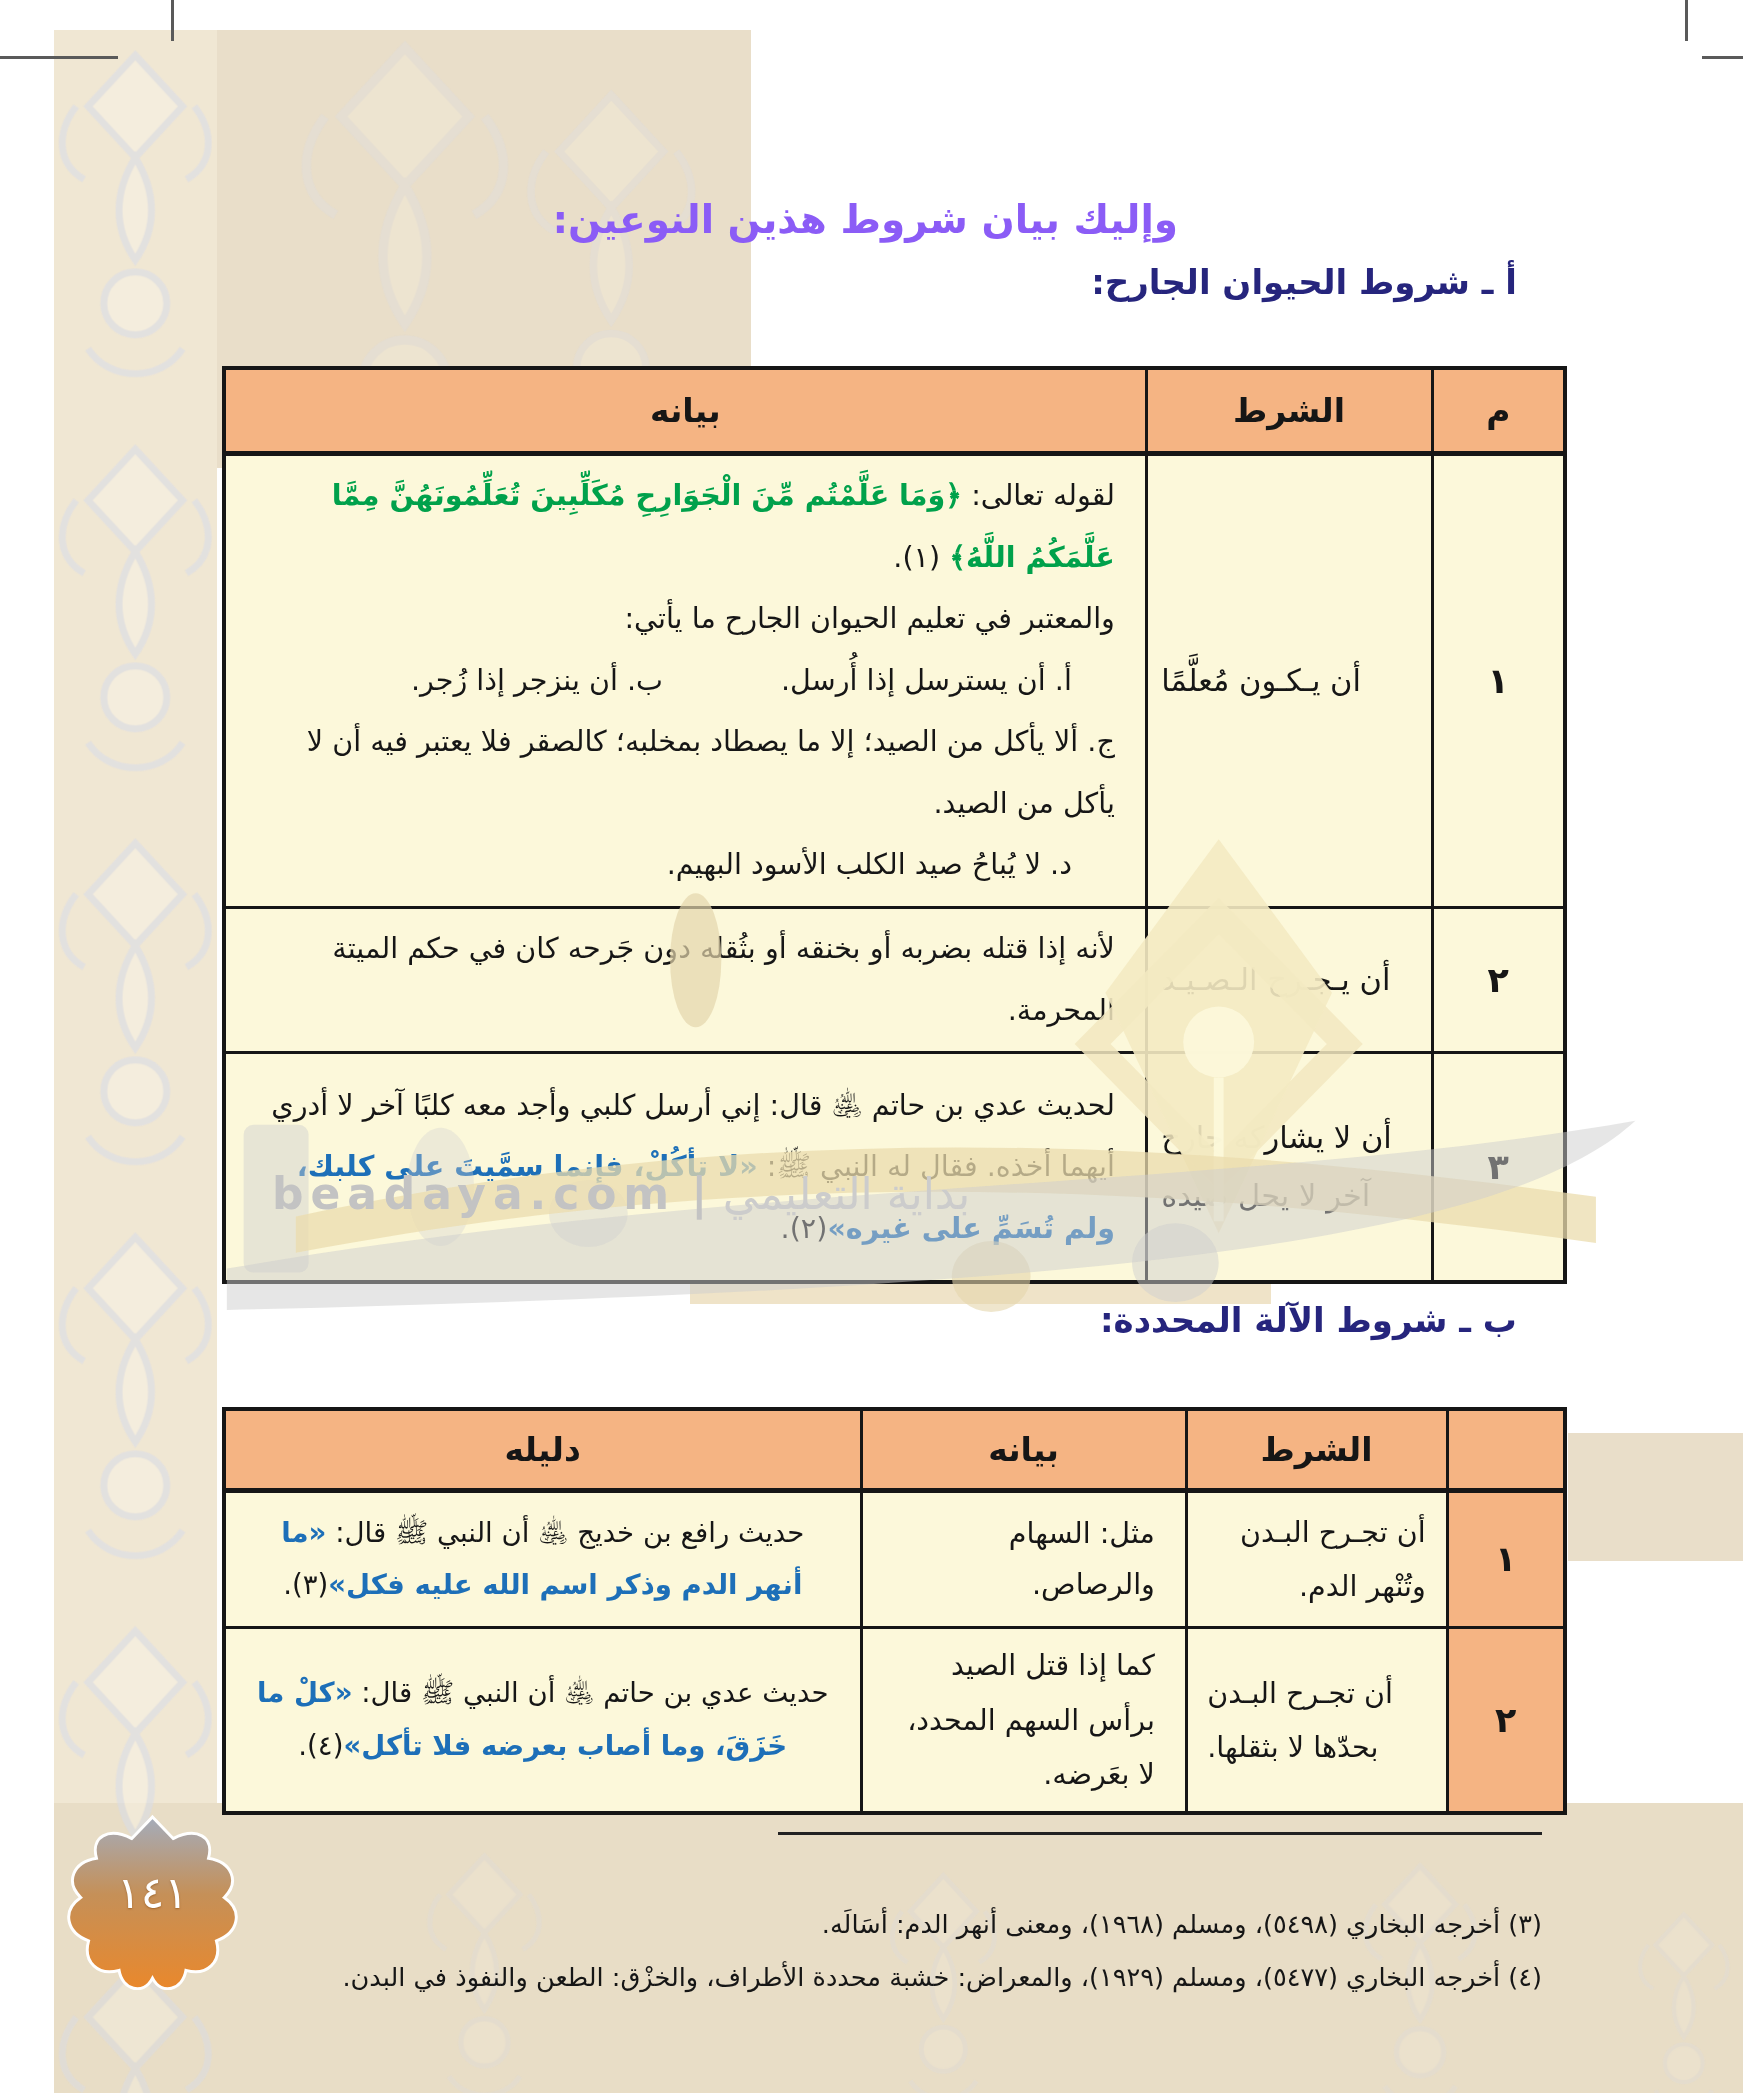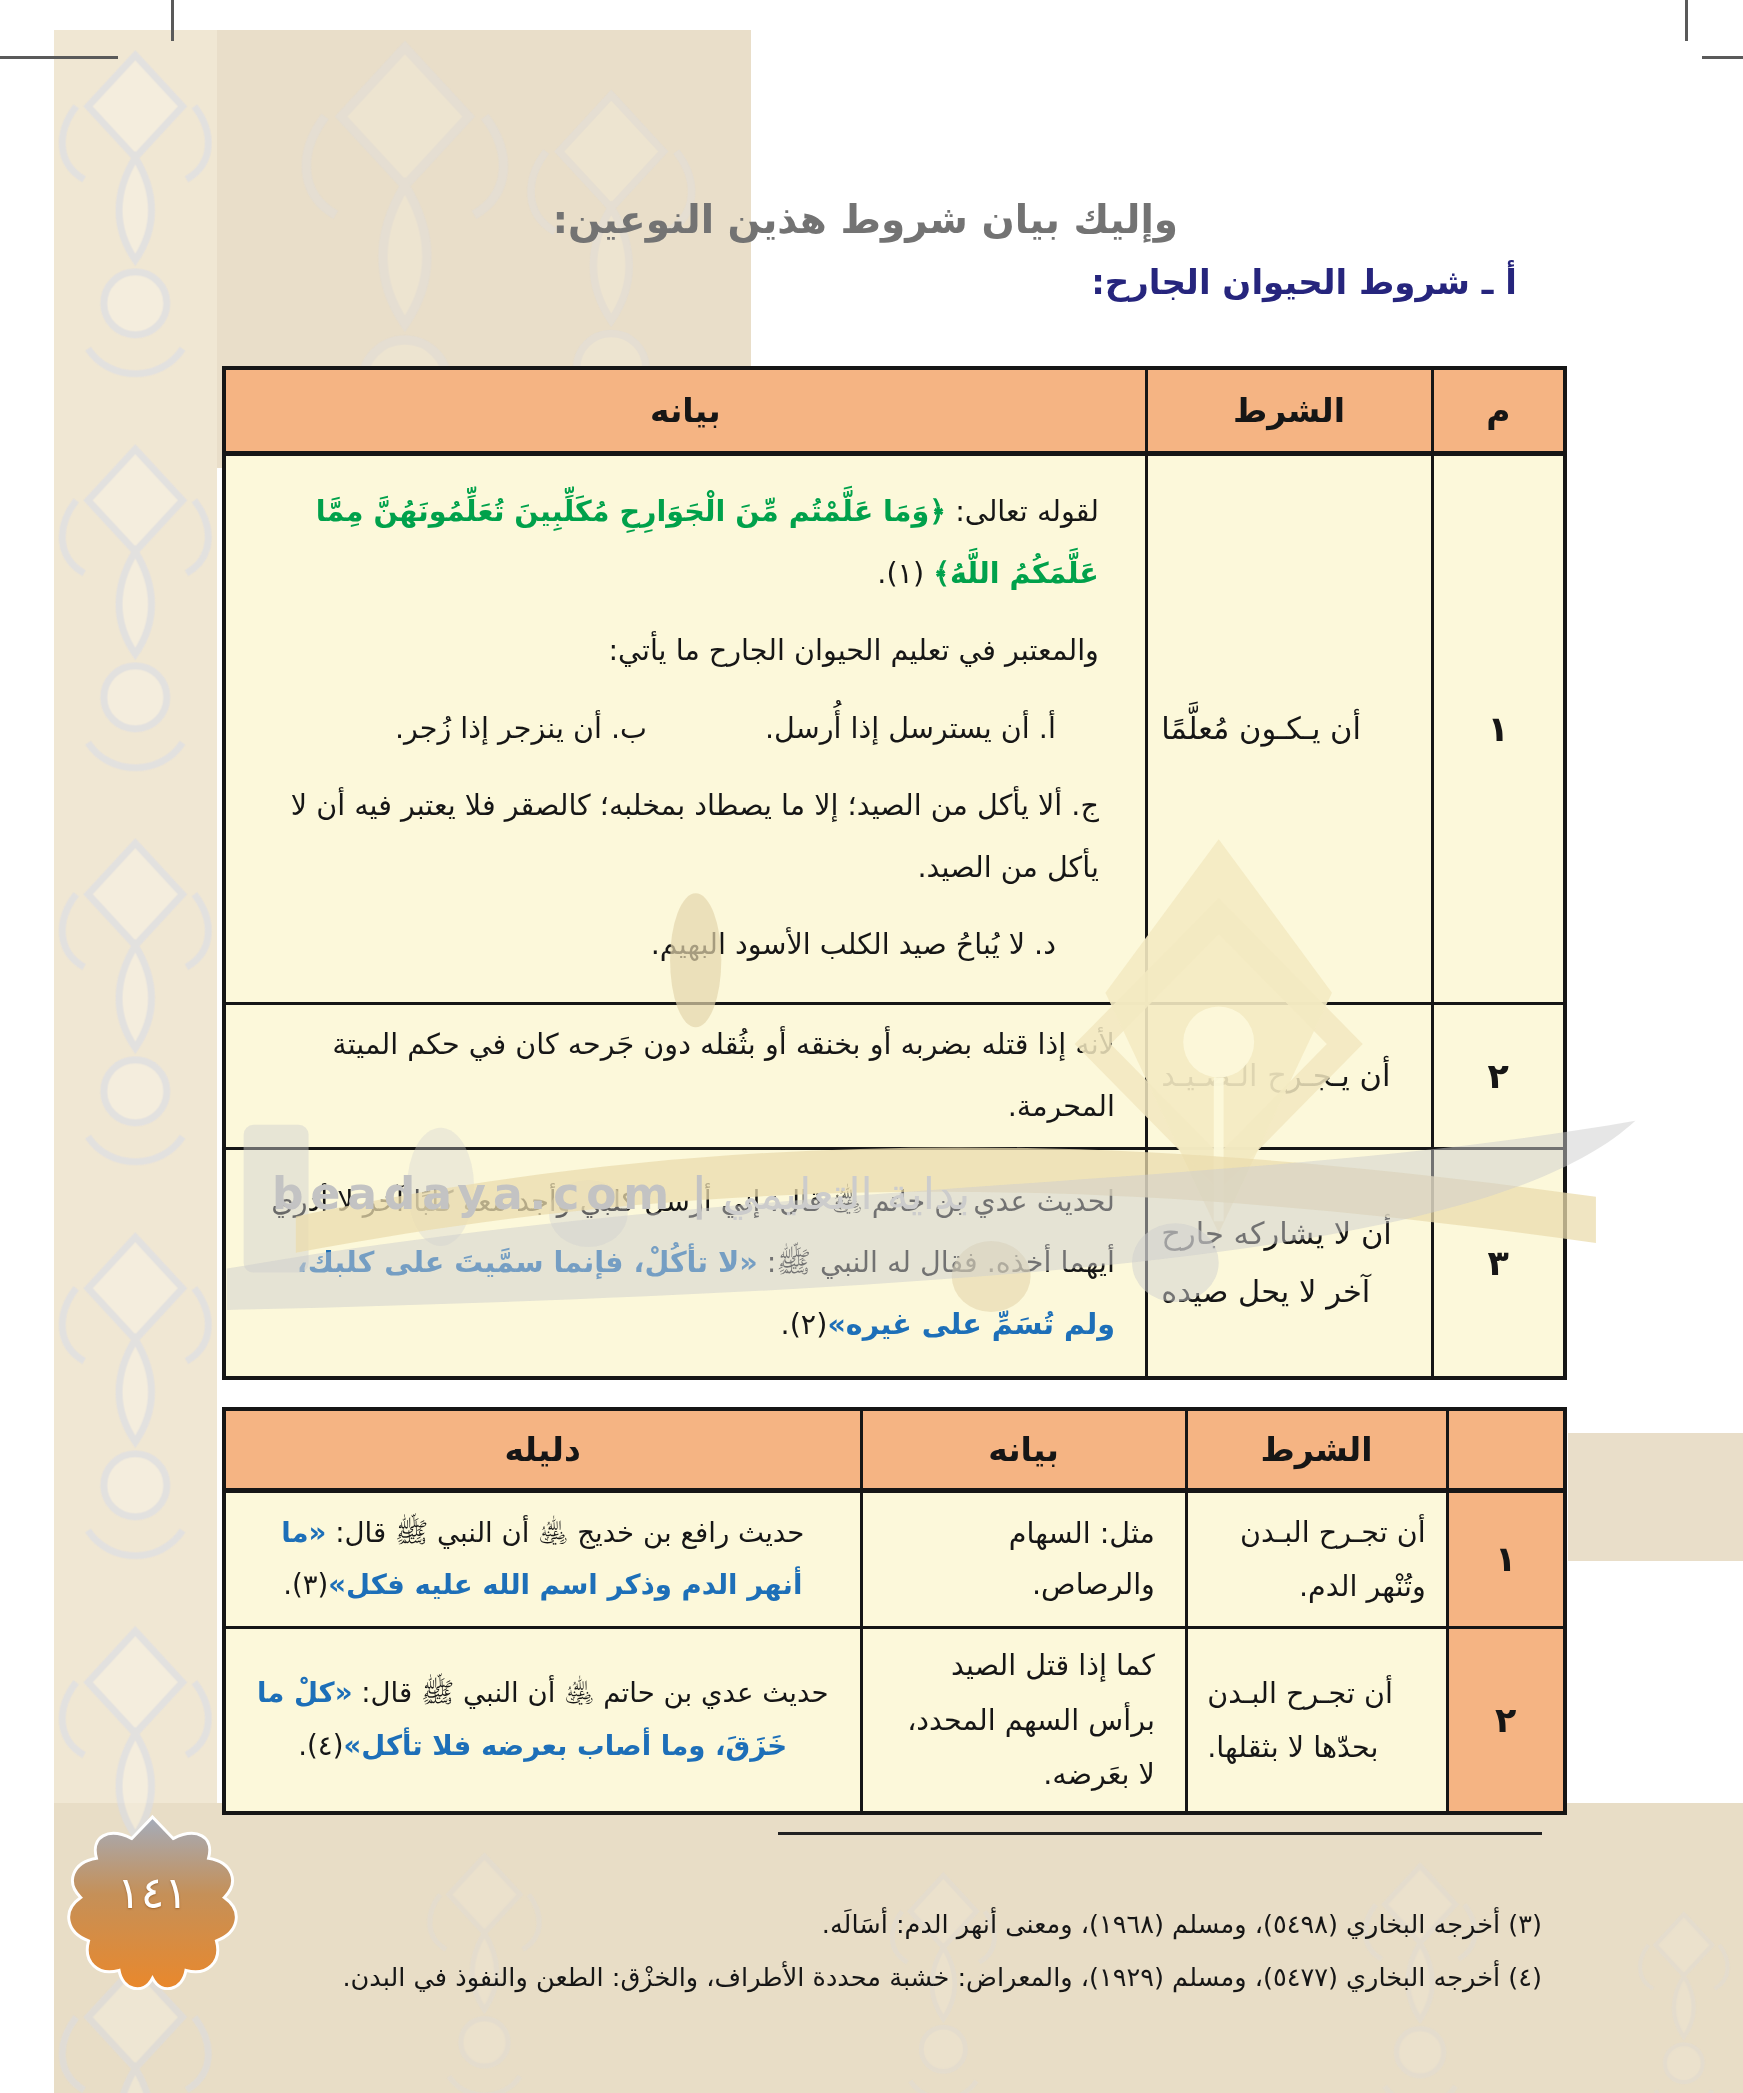--- a/index.html
+++ b/index.html
@@ -8,37 +8,37 @@
   
   .bg{position:absolute;z-index:0;}
   .bg-strip{left:54px;top:29.6px;width:163px;height:2064px;background:#F0E7D3;}
   .bg-topleft{left:217px;top:29.6px;width:534px;height:438px;background:#E9DEC9;}
   .bg-bottom{left:54px;top:1803px;width:1689px;height:291px;background:#E8DDC6;}
   .bg-mid{left:690px;top:1249px;width:581px;height:55px;background:#EFE3C8;}
   .bg-right{left:1568px;top:1433px;width:175px;height:128px;background:#E9DEC9;}
   
   .mark{position:absolute;background:#5a5a5a;z-index:8;}
   
-  .h-intro{position:absolute;top:197px;right:566px;font-size:39px;font-weight:bold;color:#737373;z-index:2;}
+  .h-intro{position:absolute;top:197px;right:566px;font-size:39px;font-weight:bold;color:#8b5cf6;z-index:2;}
   .h-sec{position:absolute;right:227px;font-size:34px;font-weight:bold;color:#26257D;z-index:2;}
   .h-sec-a{top:262px;}
   .h-sec-b{top:1300px;}
   
   table.tbl{position:absolute;left:222px;width:1345px;border-collapse:collapse;table-layout:fixed;
             background:#FCF8DA;z-index:2;border:4.9px solid #161616;}
   .tbl td,.tbl th{border:3px solid #161616;vertical-align:middle;color:#161616;}
   .tbl th{background:#F5B483;font-size:33px;font-weight:bold;border-bottom:5.9px solid #161616;text-align:center;}
   .tbl-a{top:366px;}
   .tbl-b{top:1407px;}
   td.num{ text-align:center;font-size:35px;font-weight:bold;}
   td.num-orange{background:#F5B483;}
   td.cond{text-align:left;font-size:30.5px;font-weight:500;padding:5.9px 13.8px;line-height:1.9;}
   td.expl{font-size:28.6px;text-align:right;padding:9.9px 29.6px;line-height:2.15;}
   td.expl-top{vertical-align:top;}
-  .para{margin:16px;}
+  .para{margin:0;}
   .gap-b{margin-right:118px;}
   .indent{padding-right:43px;display:inline-block;}
   .verse{color:#00A14B;font-weight:bold;}
   .quote{color:#1D6FB8;font-weight:bold;}
   
   .fn-sep{position:absolute;left:778px;top:1832px;width:764px;height:3px;background:#222;z-index:2;}
   .fn{position:absolute;right:202px;font-size:25.6px;color:#161616;z-index:2;white-space:nowrap;}
   .fn-1{top:1856px;}
   .fn-2{top:1909px;}
   .fn-3{top:1962px;}

